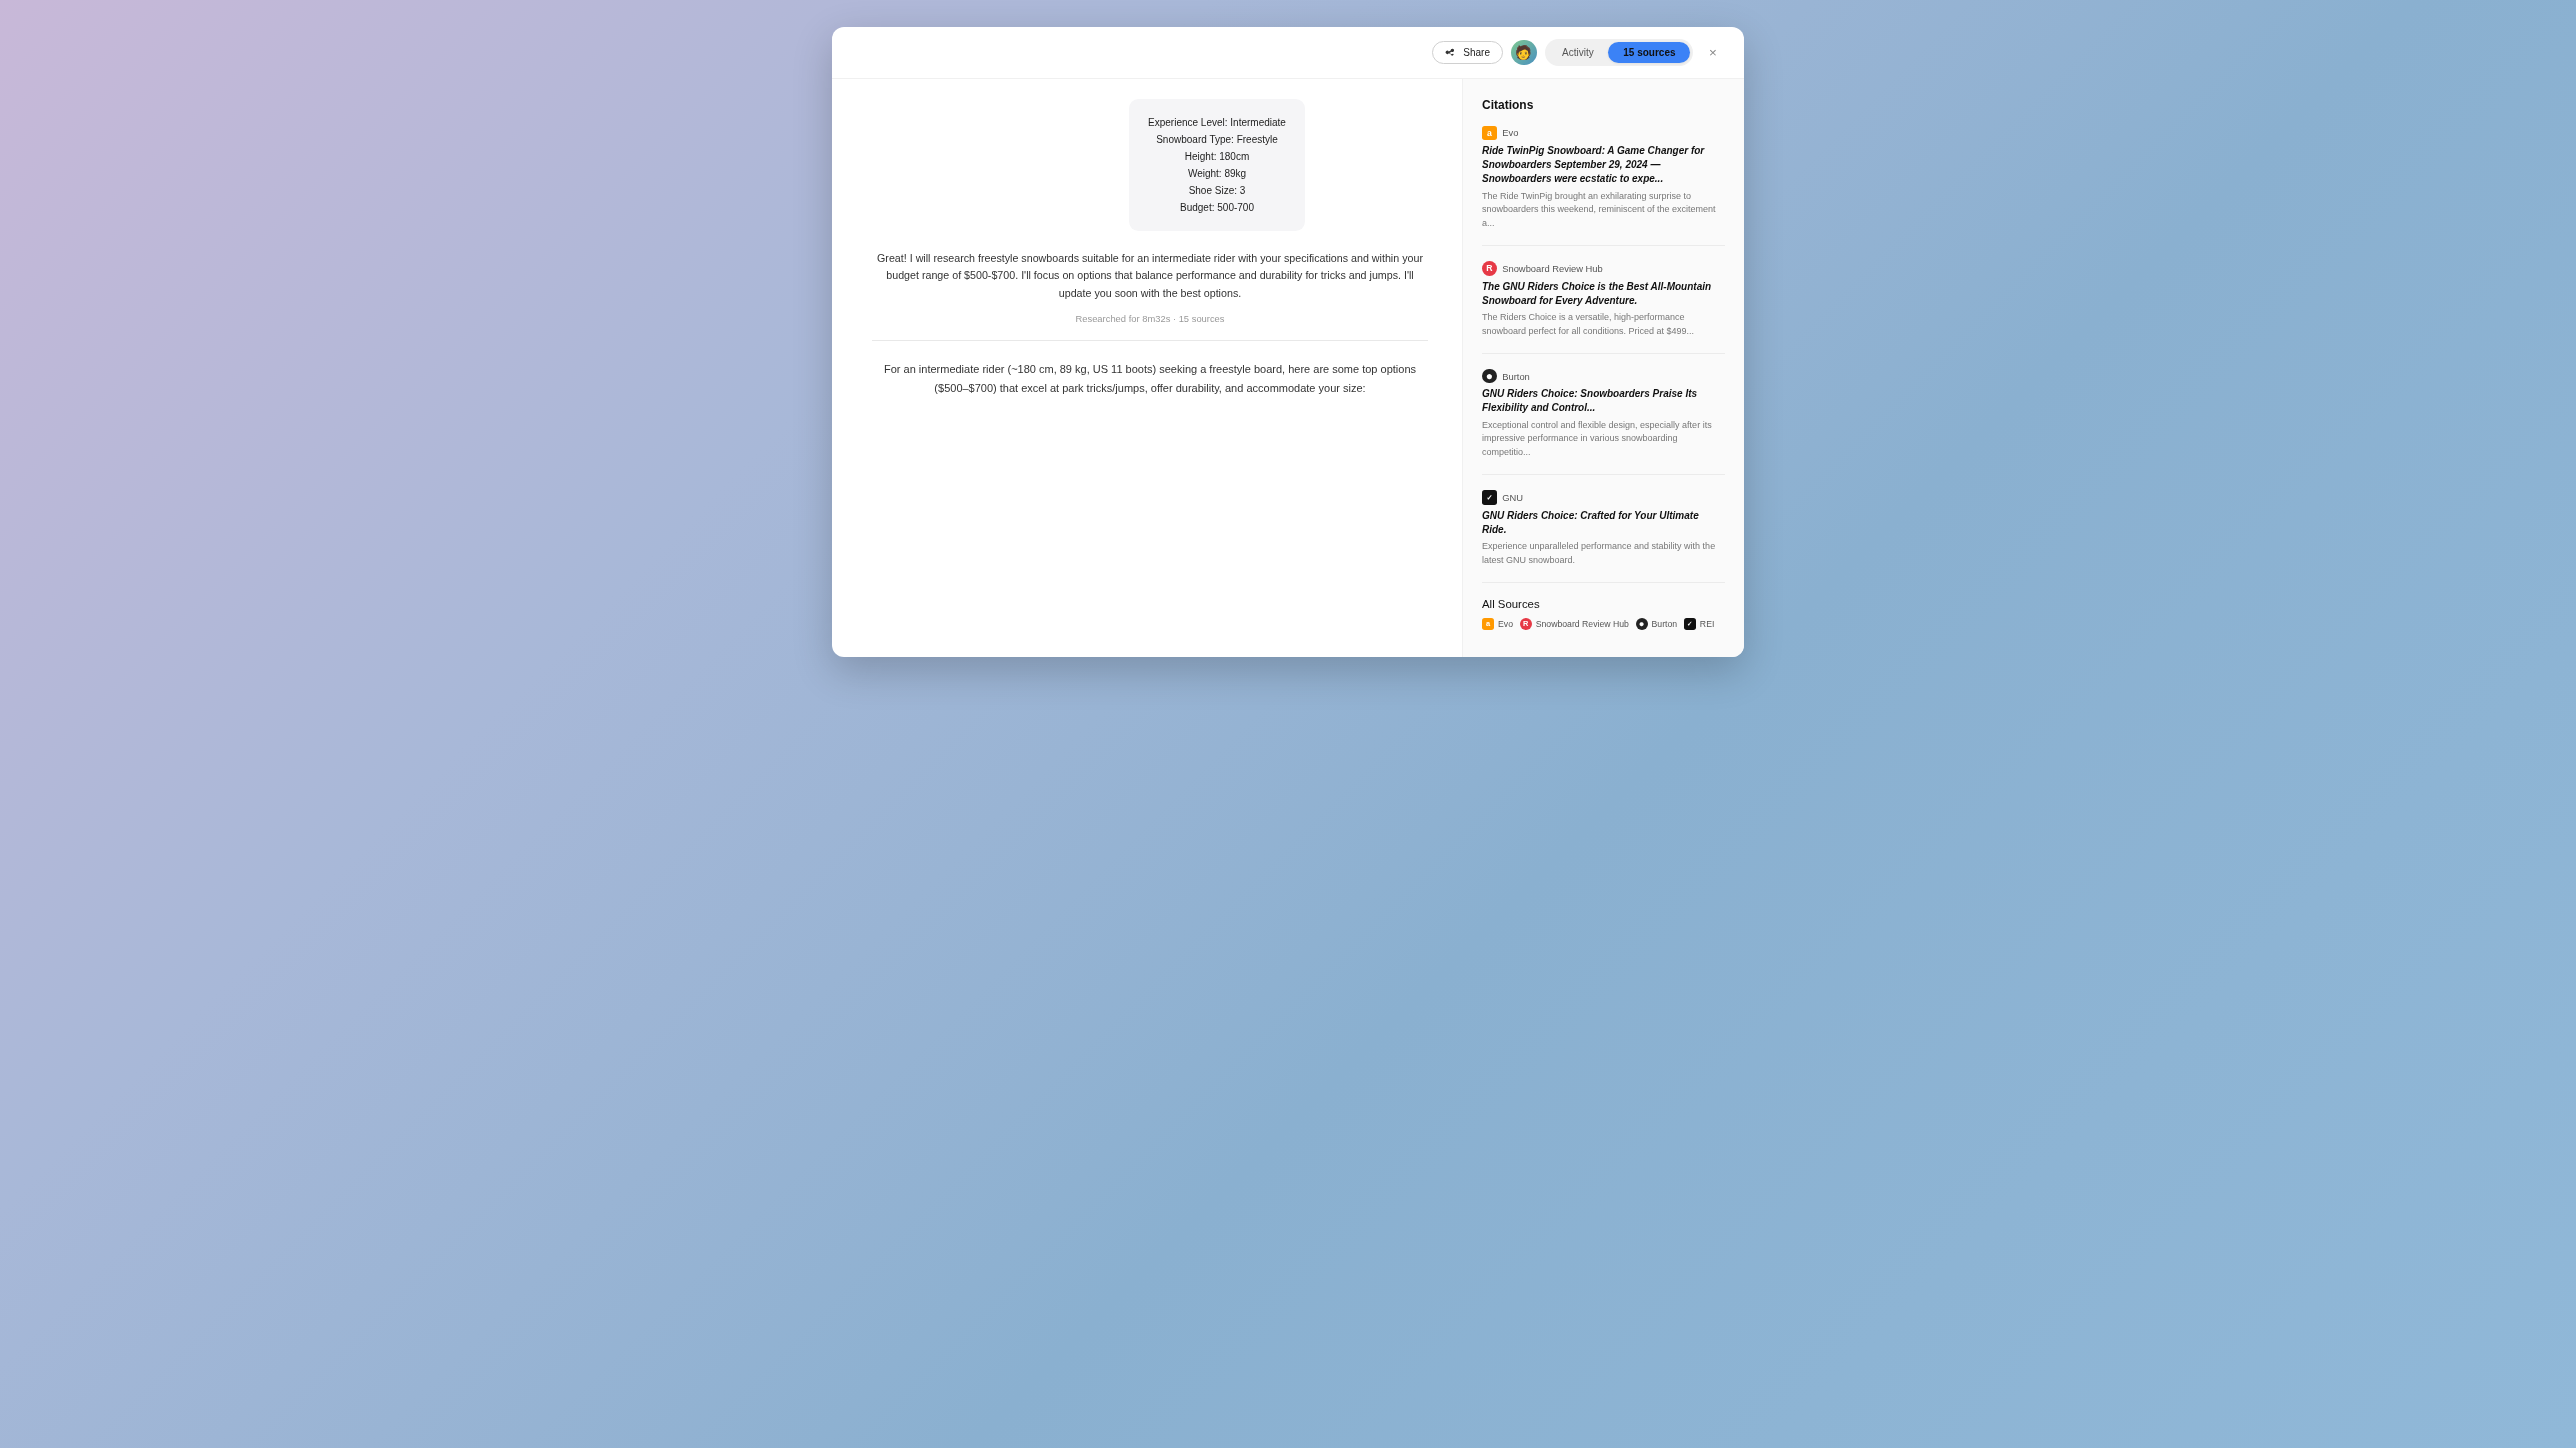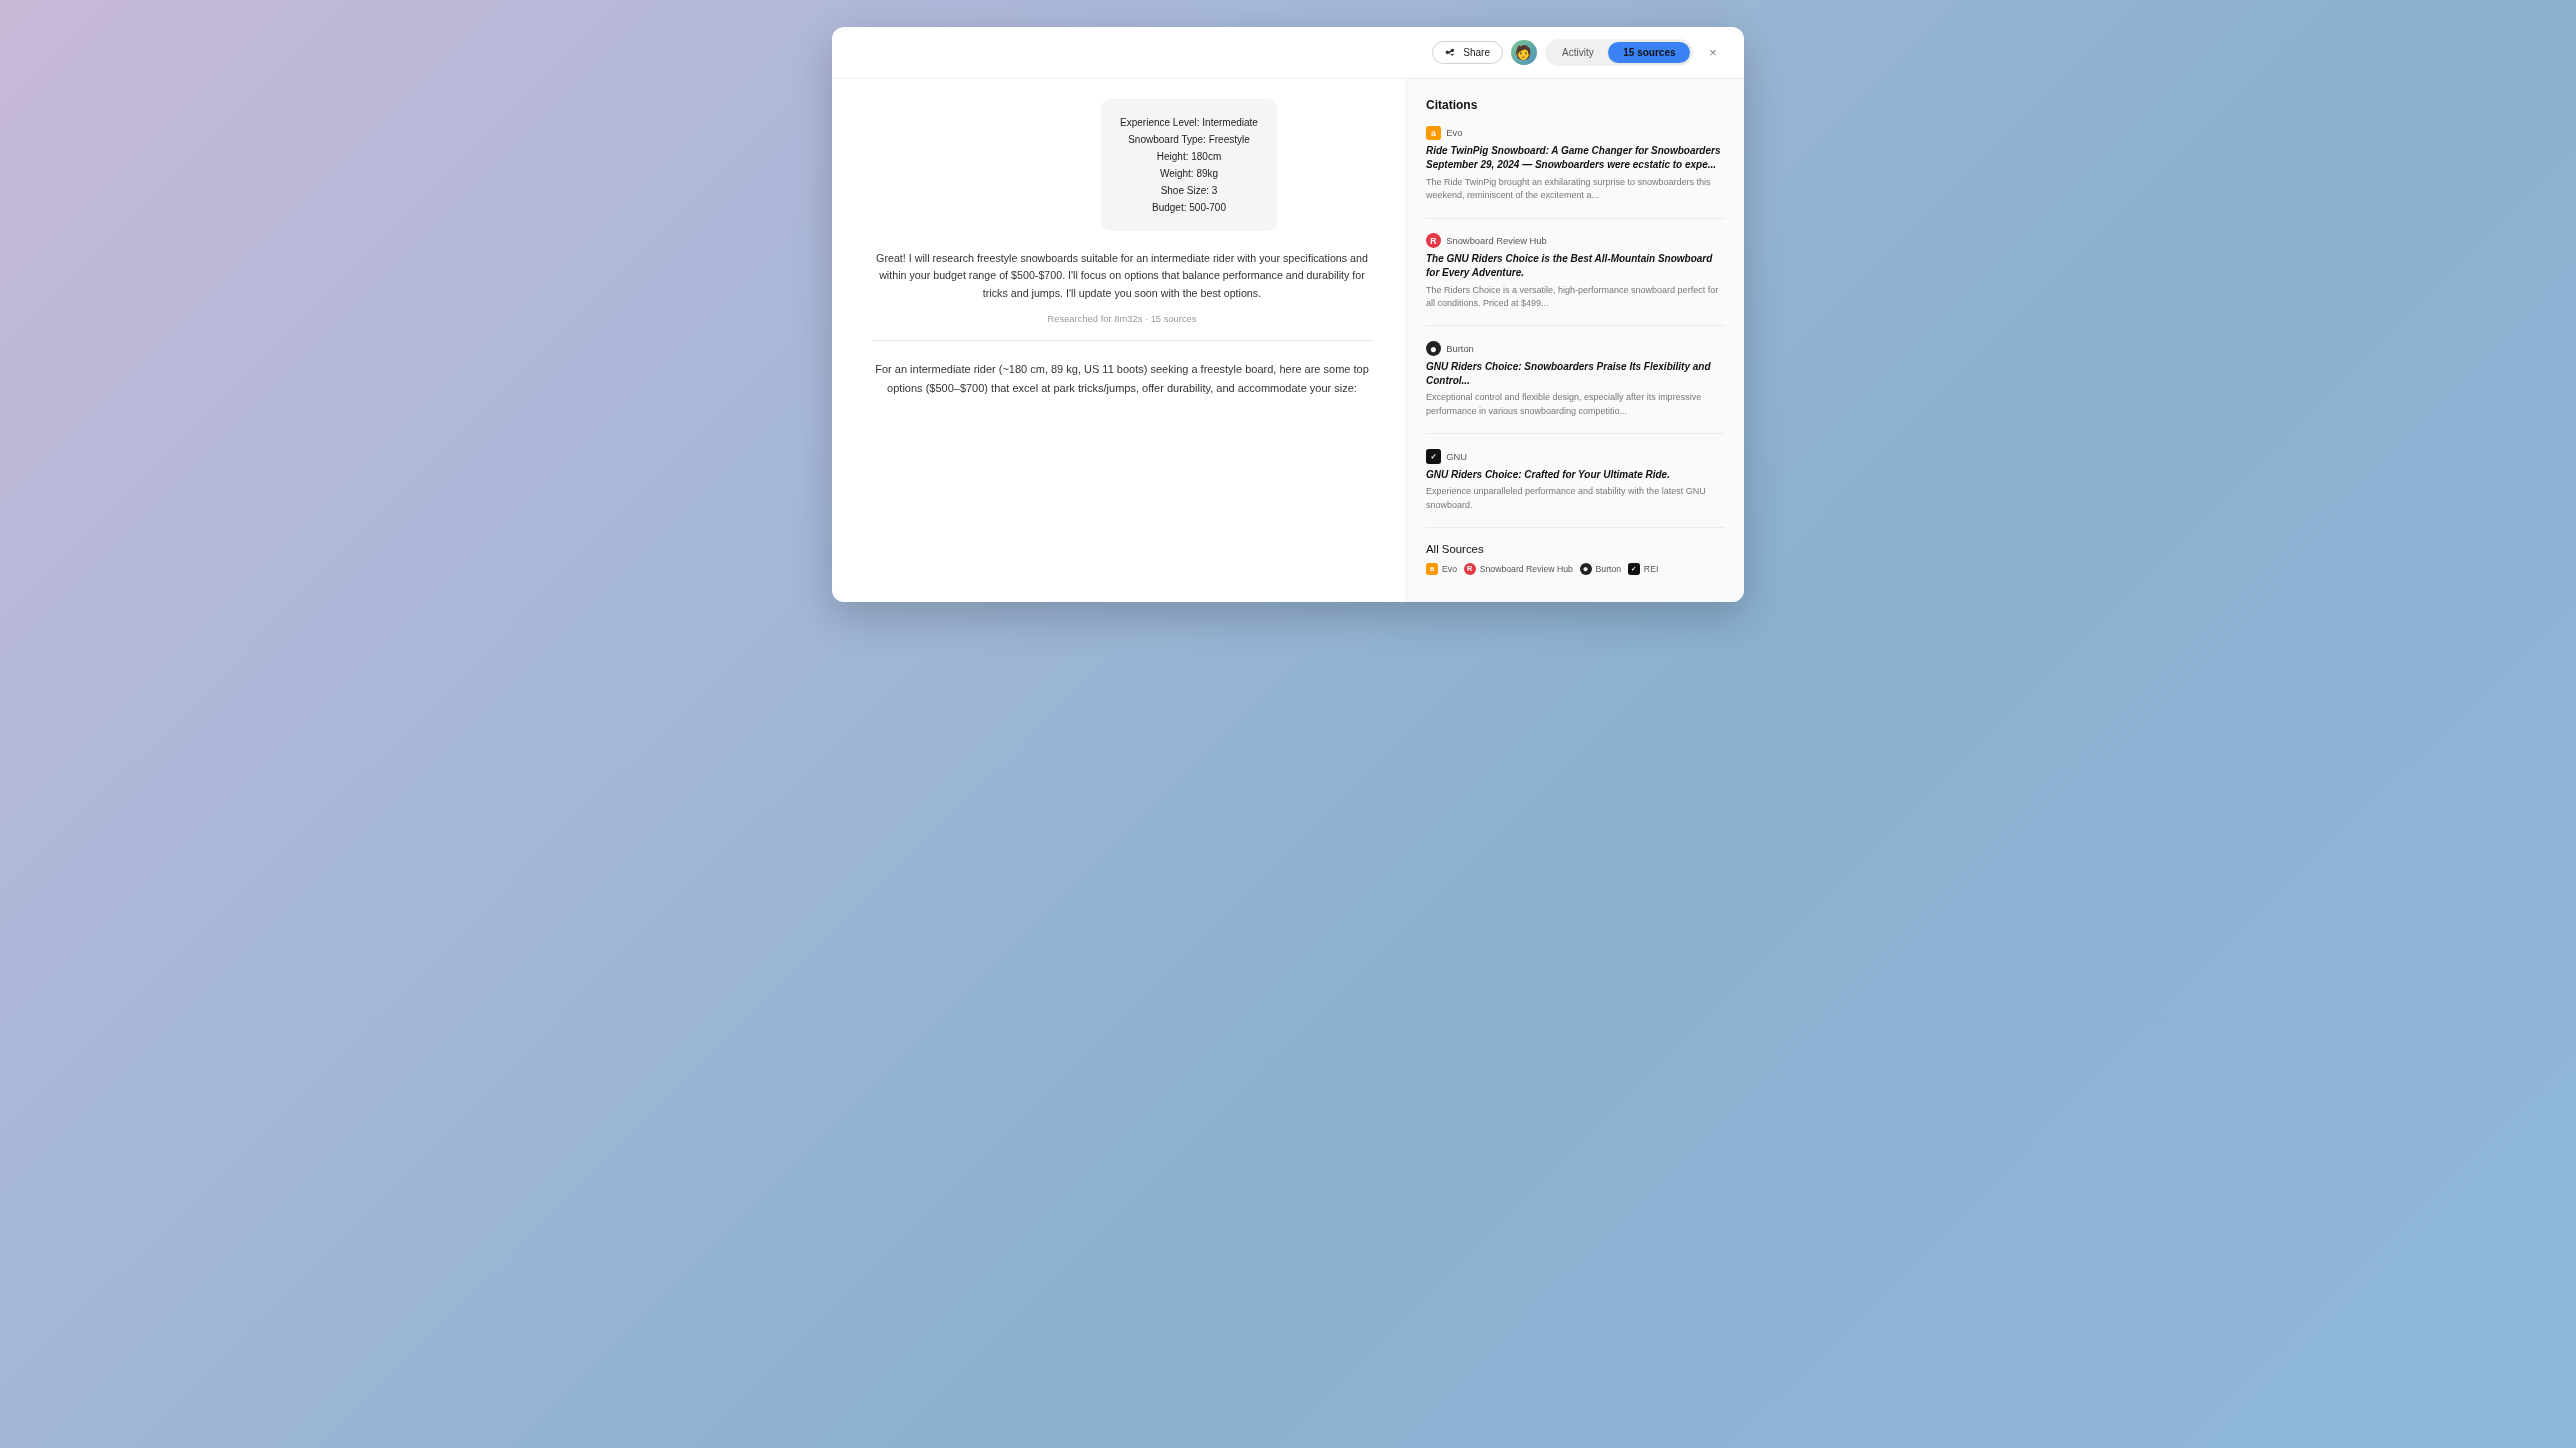--- a/index.html
+++ b/index.html
@@ -149,21 +149,21 @@
     }
 
     .section-body {
       font-size: 11px;
       color: #333;
       line-height: 1.65;
     }
 
     
     .right-panel {
-      width: 338px;
+      width: 282px;
       border-left: 0.7px solid #f0f0f0;
       padding: 19px 19px 27px 19px;
       overflow-y: auto;
       background: #fafafa;
     }
 
     .citations-title {
       font-size: 12px;
       font-weight: 700;
       color: #111;

